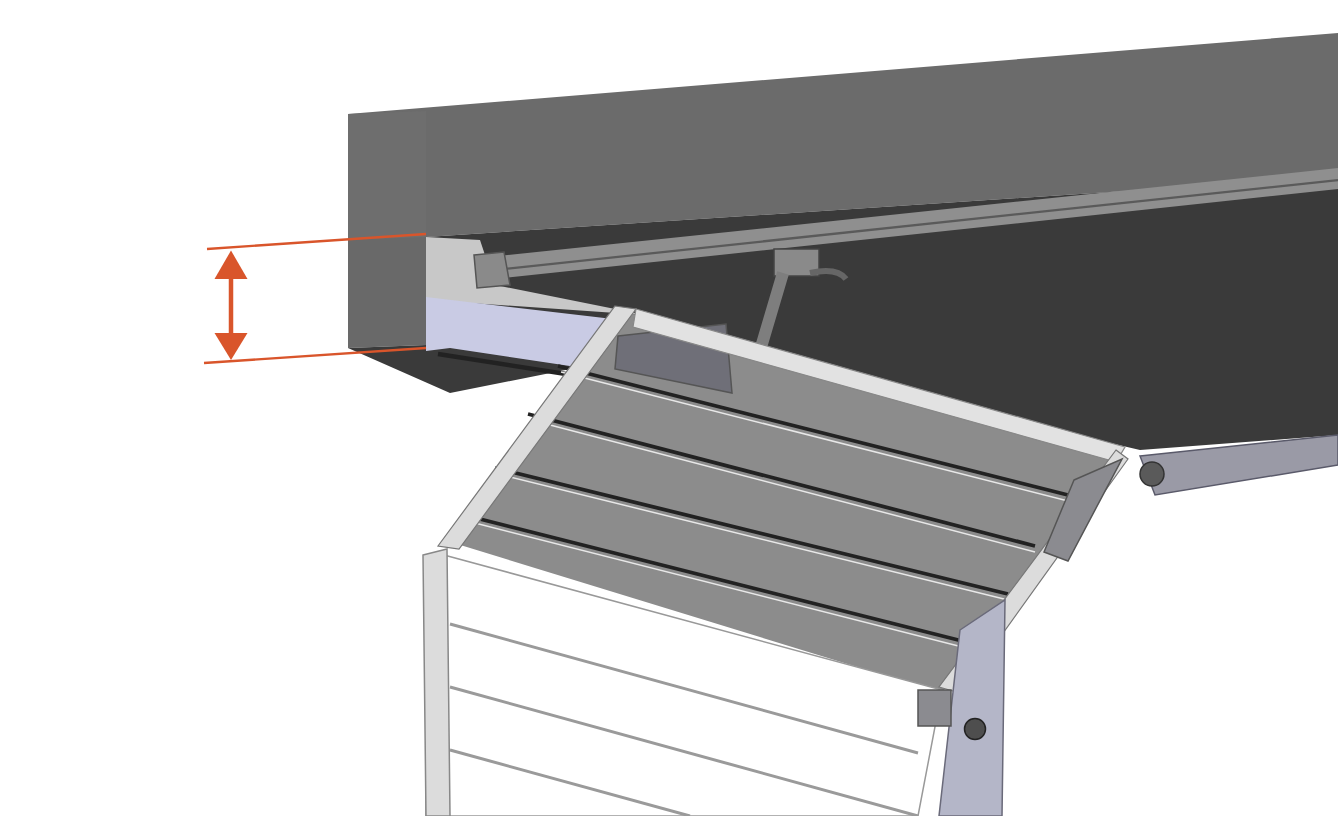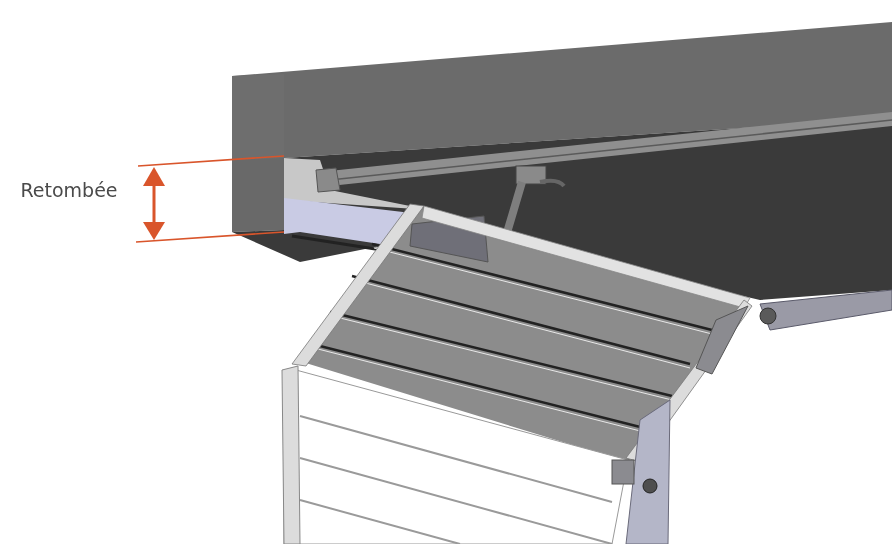--- a/index.html
+++ b/index.html
@@ -83,14 +83,13 @@
   <g>
     <line x1="138" y1="166" x2="284" y2="156" stroke="#d9552b" stroke-width="1.6"></line>
     <line x1="136" y1="242" x2="284" y2="232" stroke="#d9552b" stroke-width="1.6"></line>
     <line x1="154" y1="180" x2="154" y2="228" stroke="#d9552b" stroke-width="3"></line>
     <polygon points="154,167 143,186 165,186" fill="#d9552b"></polygon>
     <polygon points="154,240 143,222 165,222" fill="#d9552b"></polygon>
   </g>
 </svg>
 
 <div class="label">
-  <span>Retombée</span>
 </div>
 
 </body></html>

